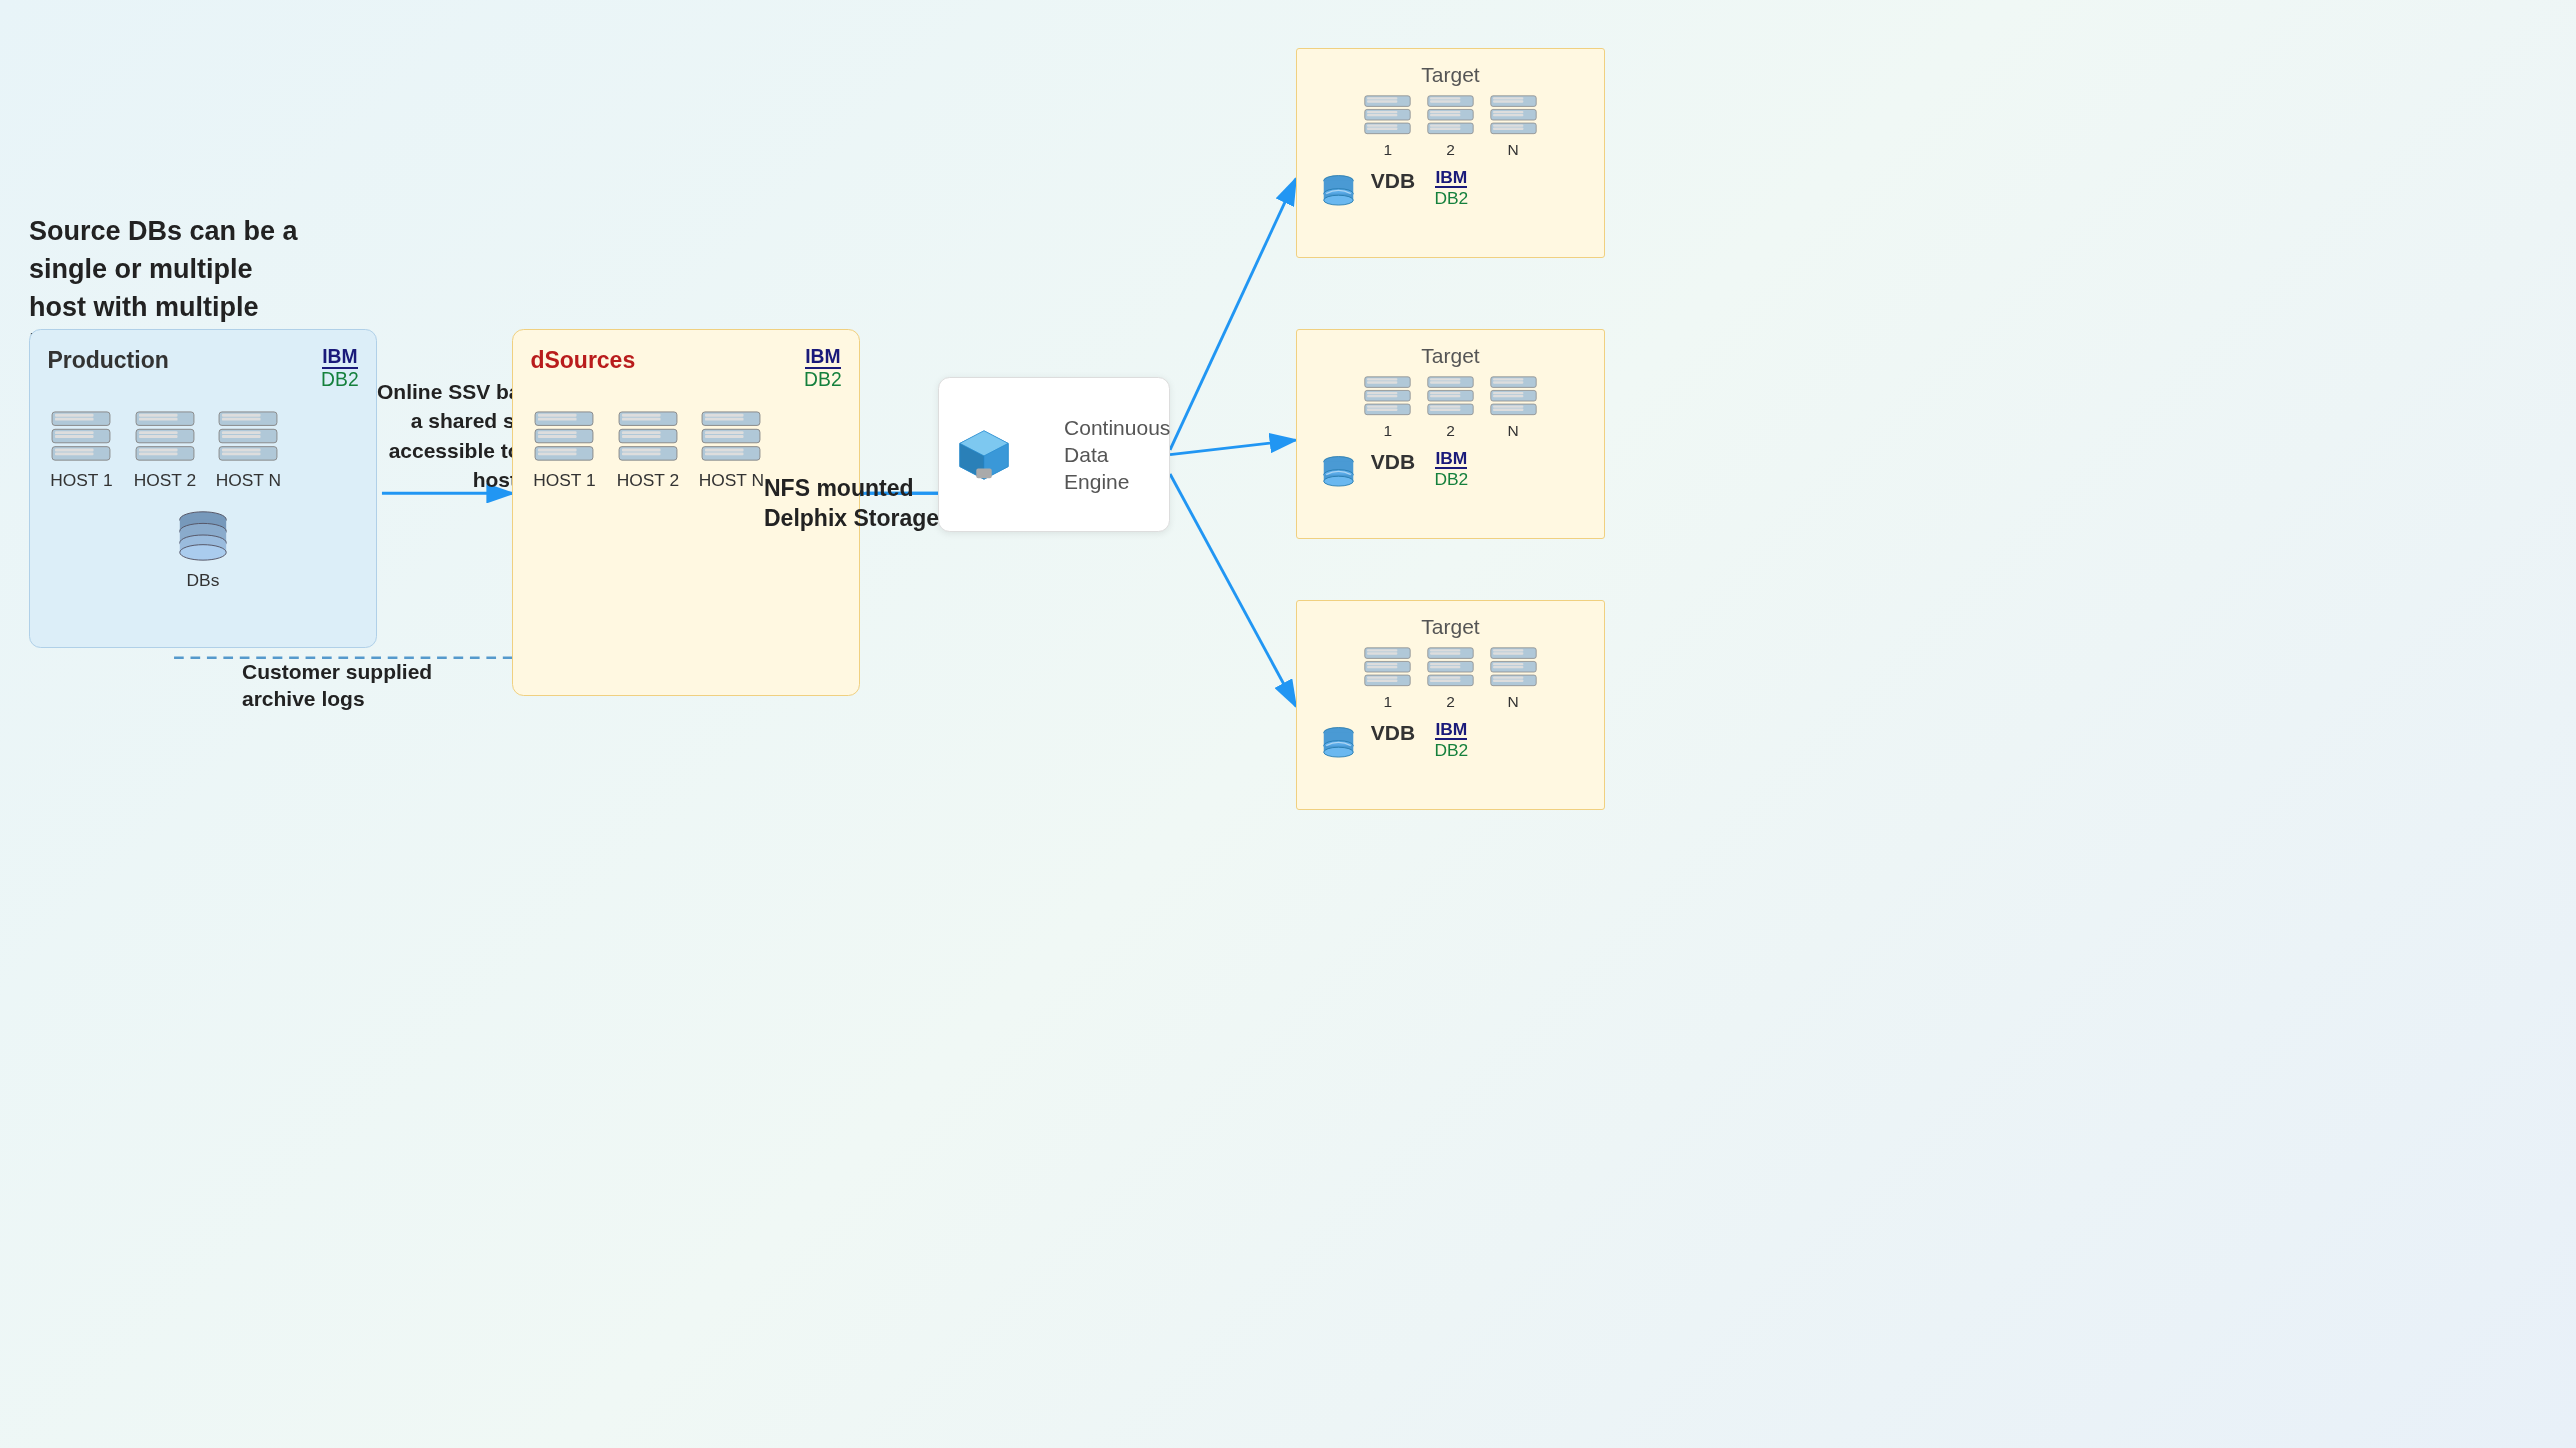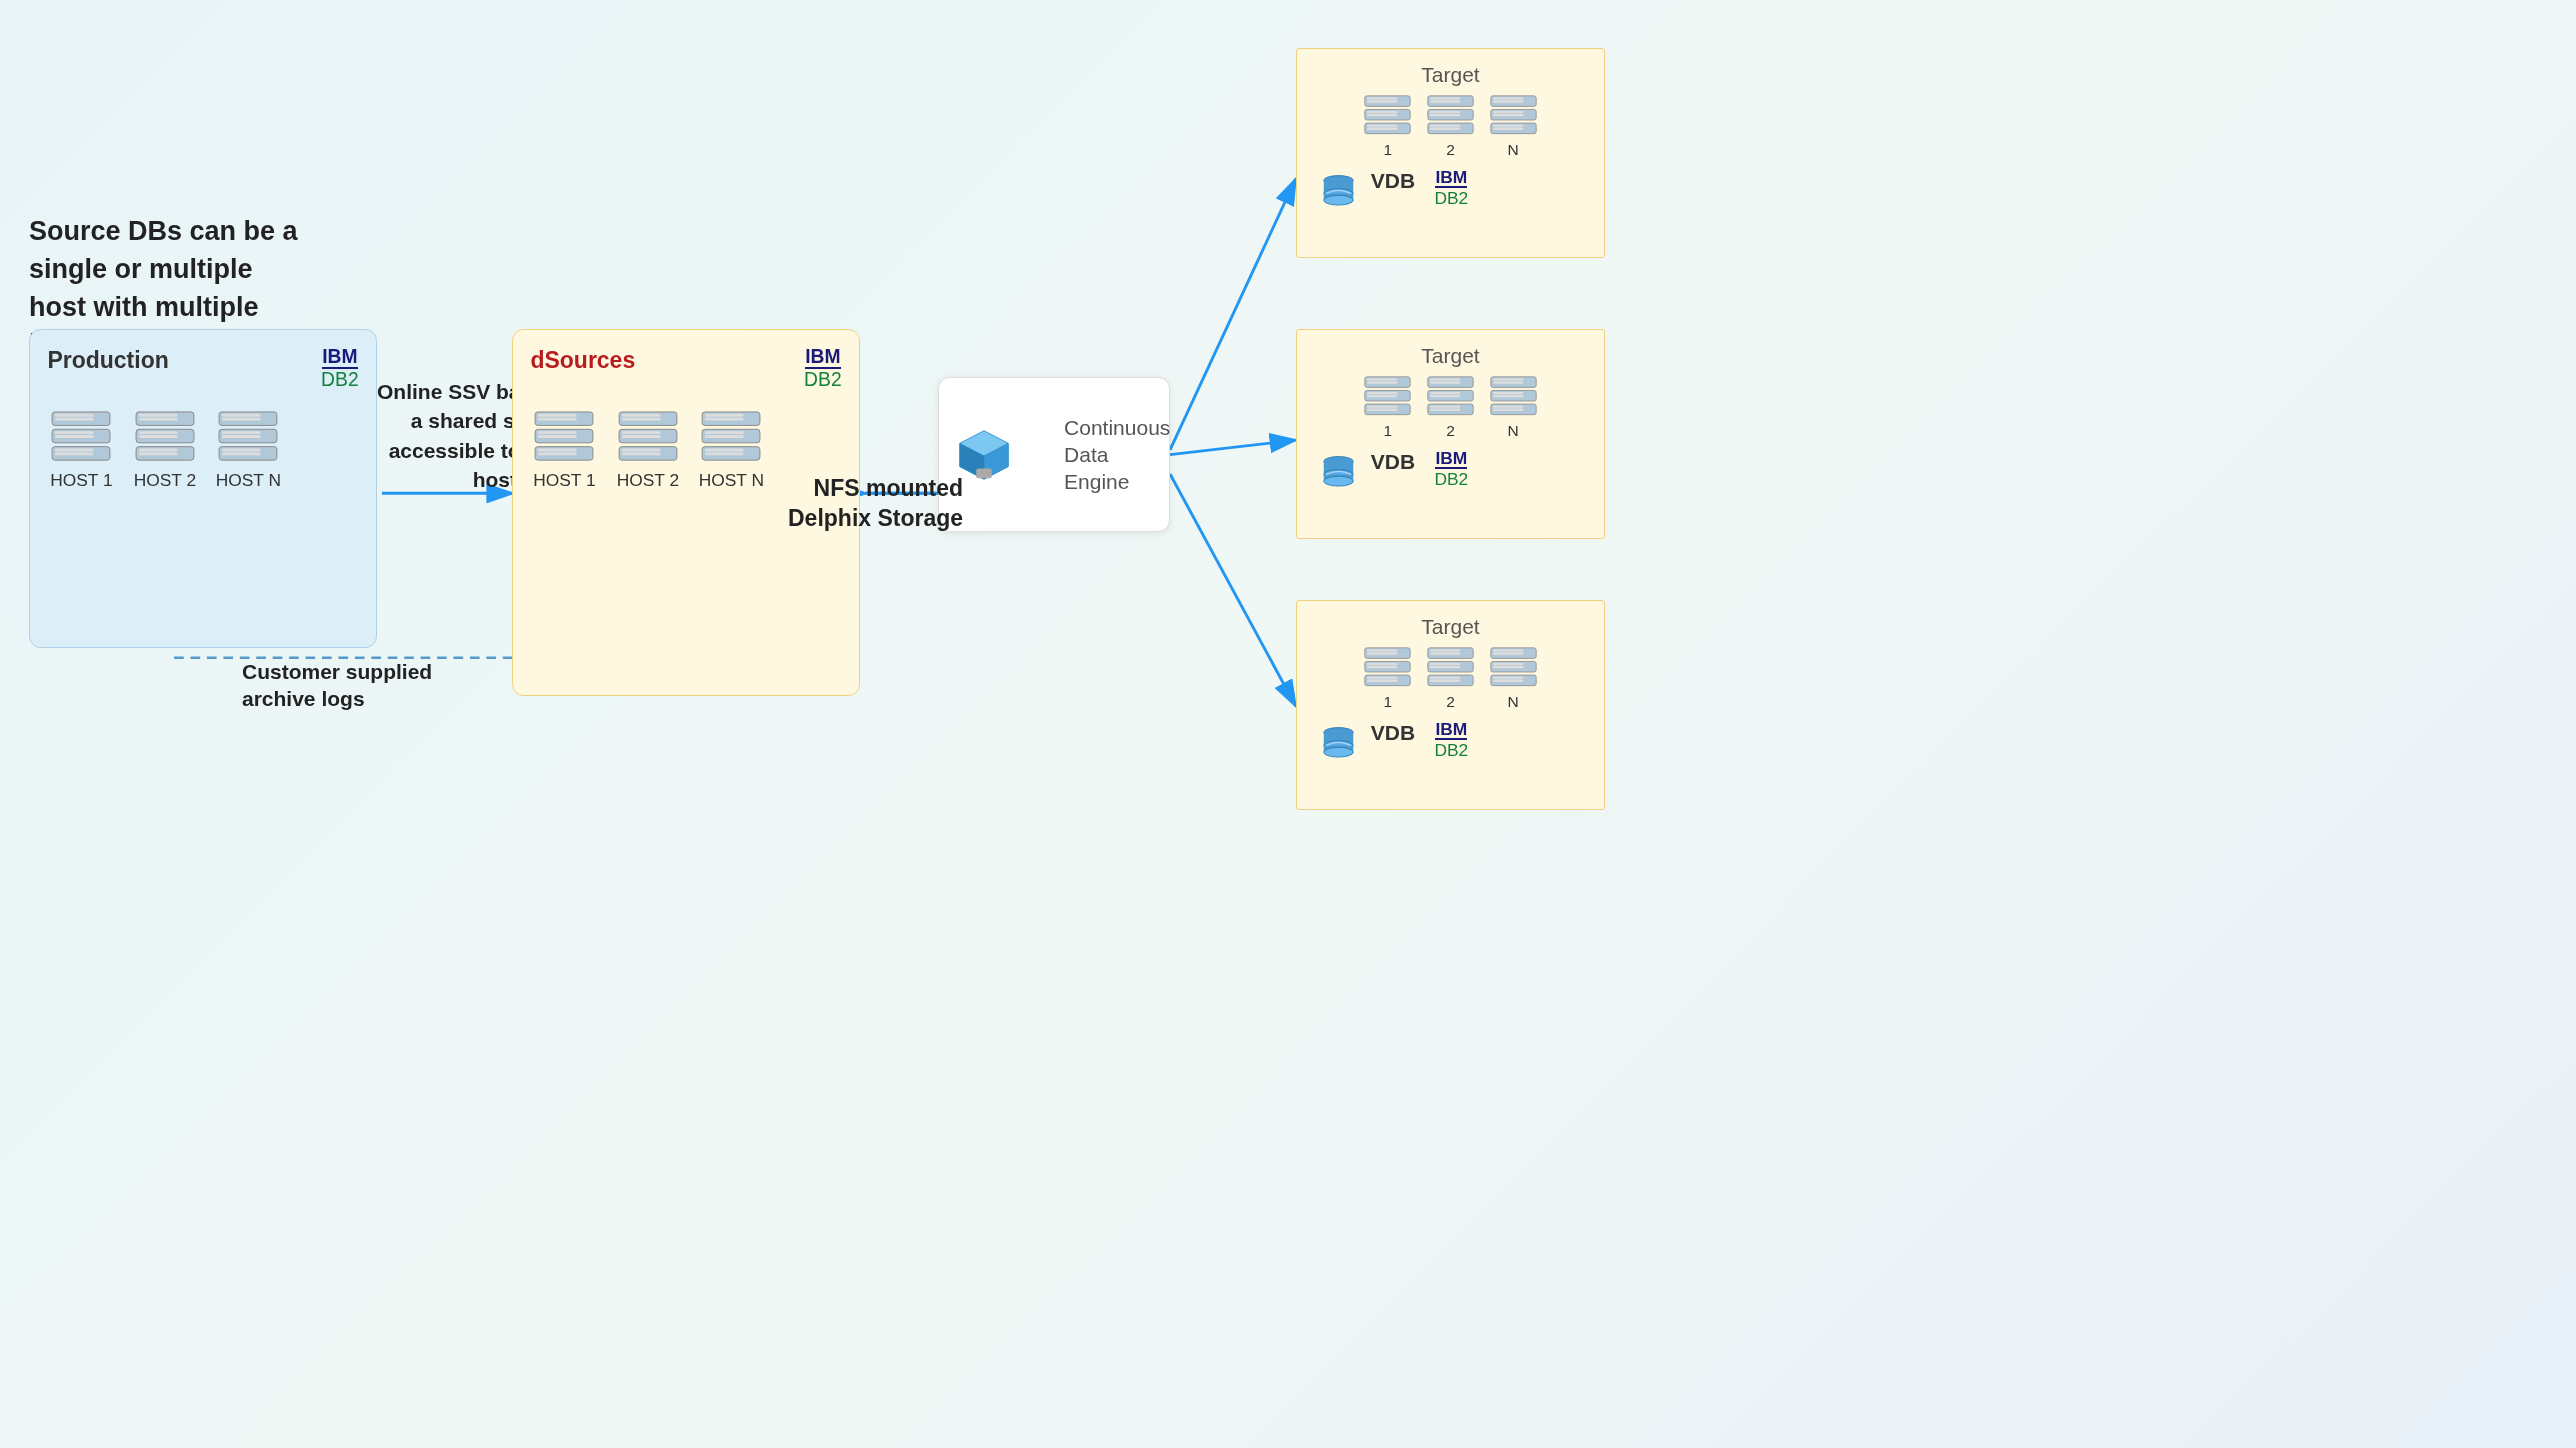--- a/index.html
+++ b/index.html
@@ -342,20 +342,33 @@
           <rect x="5" y="20" width="60" height="14" rx="3" fill="#b0c8d8" stroke="#888" stroke-width="1"></rect>
           <rect x="8" y="22" width="40" height="3" rx="1" fill="#ddd"></rect>
           <rect x="8" y="26" width="40" height="3" rx="1" fill="#ddd"></rect>
           <rect x="5" y="38" width="60" height="14" rx="3" fill="#b0c8d8" stroke="#888" stroke-width="1"></rect>
           <rect x="8" y="40" width="40" height="3" rx="1" fill="#ddd"></rect>
           <rect x="8" y="44" width="40" height="3" rx="1" fill="#ddd"></rect>
         </svg>
         <span class="host-label">HOST N</span>
       </div>
     </div>
+    <div class="dbs-item">
+
+      <svg width="68" height="58" viewBox="0 0 70 60">
+        <ellipse cx="35" cy="14" rx="24" ry="8" fill="#7799bb" stroke="#556" stroke-width="1"></ellipse>
+        <rect x="11" y="14" width="48" height="12" fill="#7799bb" stroke="none"></rect>
+        <ellipse cx="35" cy="26" rx="24" ry="8" fill="#8aabcc" stroke="#556" stroke-width="1"></ellipse>
+        <rect x="11" y="26" width="48" height="12" fill="#8aabcc" stroke="none"></rect>
+        <ellipse cx="35" cy="38" rx="24" ry="8" fill="#9abbdd" stroke="#556" stroke-width="1"></ellipse>
+        <rect x="11" y="38" width="48" height="10" fill="#9abbdd" stroke="none"></rect>
+        <ellipse cx="35" cy="48" rx="24" ry="8" fill="#aaccee" stroke="#556" stroke-width="1"></ellipse>
+      </svg>
+      <span class="host-label">DBs</span>
+    </div>
   </div>
 
   <div class="online-ssv-label" style="white-space:pre-line;">Online SSV backups on
 a shared storage
 accessible to staging
 host</div>
 
   <div class="dsources-box">
     <div style="display:flex; align-items:flex-start; justify-content:space-between; margin-bottom:7.7px;">
       <span class="dsources-label">dSources</span>
@@ -422,21 +435,21 @@
       <polygon points="30,5 55,18 55,42 30,55 5,42 5,18" fill="#4aa8e8" stroke="#2288cc" stroke-width="1" opacity="0.9"></polygon>
       <polygon points="30,5 55,18 30,31 5,18" fill="#7dc8f0" stroke="#2288cc" stroke-width="0.5"></polygon>
       <polygon points="5,18 30,31 30,55 5,42" fill="#2a80b8" stroke="#2288cc" stroke-width="0.5"></polygon>
       <polygon points="55,18 30,31 30,55 55,42" fill="#3a98d8" stroke="#2288cc" stroke-width="0.5"></polygon>
 
       <rect x="22" y="44" width="16" height="10" rx="2" fill="#aaa"></rect>
     </svg>
     <div class="cde-text">Continuous<br>Data<br>Engine</div>
   </div>
 
-  <div class="nfs-label" style="white-space:pre-line; text-align:right;margin-left:24px;">NFS mounted
+  <div class="nfs-label" style="white-space:pre-line; text-align:left;">NFS mounted
 Delphix Storage</div>
 
   <div class="target-box target-box-1">
     <div class="target-label">Target</div>
     <div class="target-hosts-row">
       <div class="target-host-item">
         <svg width="53" height="43" viewBox="0 0 70 56">
           <rect x="5" y="2" width="60" height="14" rx="3" fill="#b0c8d8" stroke="#888" stroke-width="1"></rect>
           <rect x="8" y="4" width="40" height="3" rx="1" fill="#ddd"></rect>
           <rect x="8" y="8" width="40" height="3" rx="1" fill="#ddd"></rect>

